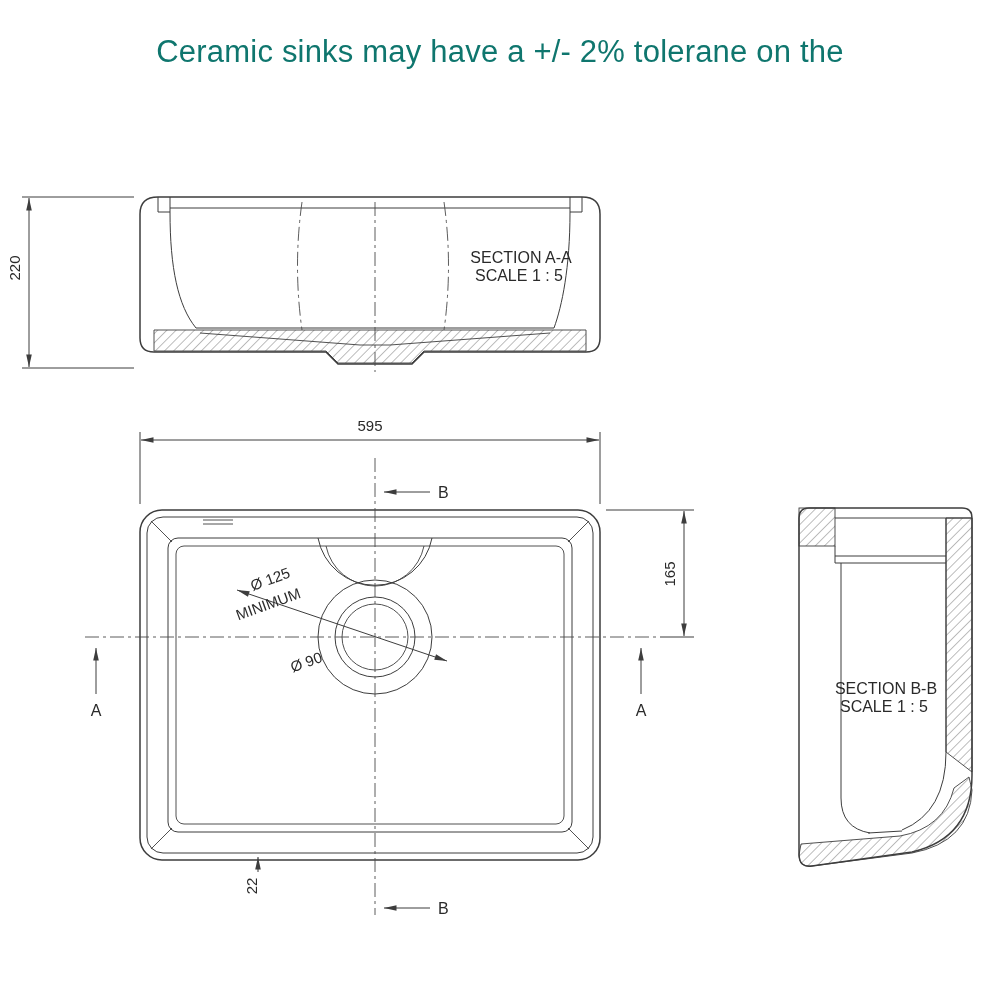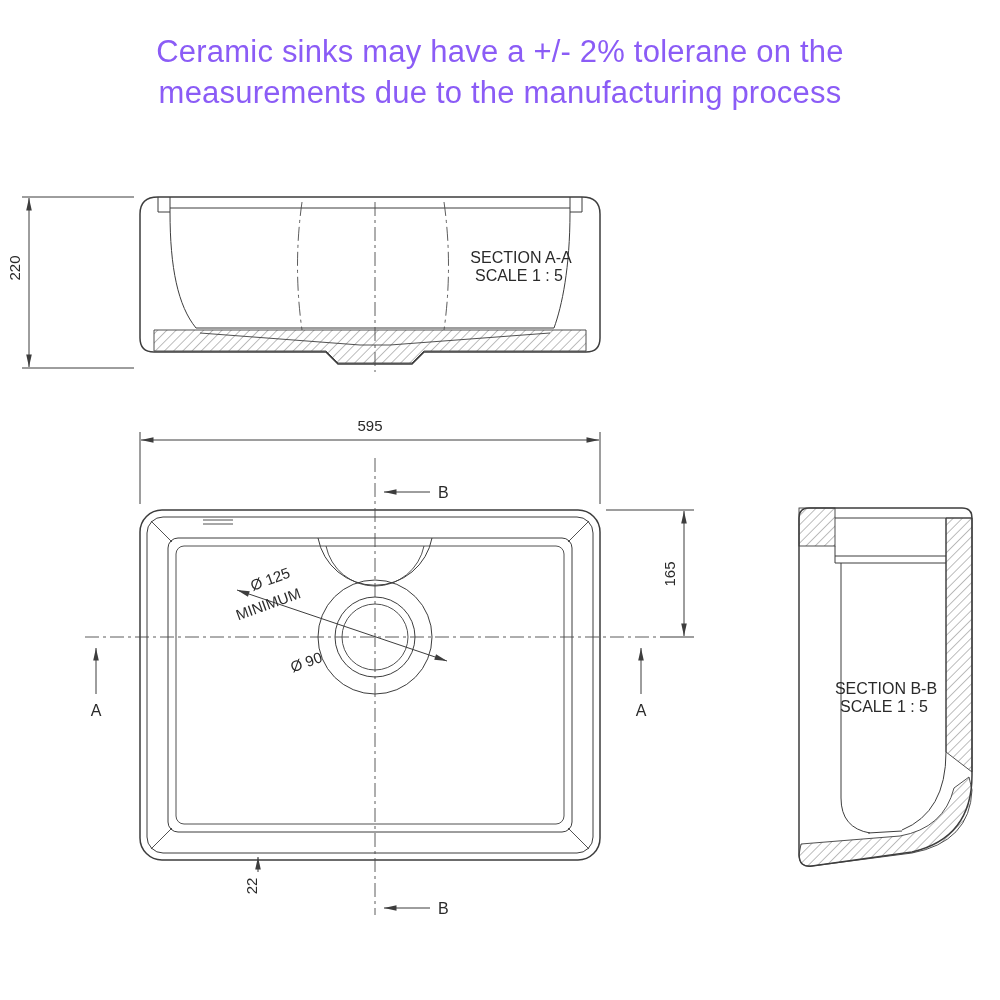--- a/index.html
+++ b/index.html
@@ -7,21 +7,21 @@
     position:relative;
     width:1000px;height:1000px;
     background:#ffffff;
     font-family:"Liberation Sans", sans-serif;
     overflow:hidden;
   }
   .title-note{
     position:absolute;
     top:32px;left:0;right:0;
     text-align:center;
-    color:#8b5cf6;
+    color:#0f766e;
     font-size:31px;
     line-height:1.32;
     letter-spacing:0.2px;
   }
   svg{position:absolute;top:0;left:0;}
   .dwg-line{stroke:#3d3d3d;fill:none;}
   .thick{stroke-width:1.5;}
   .thin{stroke-width:1;}
   .xthin{stroke-width:0.9;}
   .centerline{stroke:#4a4a4a;stroke-width:0.9;stroke-dasharray:14 4 3 4;fill:none;}
@@ -30,21 +30,20 @@
   .sectext{fill:#2a2a2a;font-size:16px;font-family:"Liberation Sans",sans-serif;}
   .hatched{fill:url(#hatch);stroke:#3d3d3d;stroke-width:0.9;}
 </style>
 </head>
 <body>
 
 <div class="canvas">
 
   <div class="title-note">
     <div>Ceramic sinks may have a +/- 2% tolerane on the</div>
-    <div>measurements due to the manufacturing process</div>
   </div>
 
   <svg width="1000" height="1000" viewBox="0 0 1000 1000">
     <defs>
       <pattern id="hatch" width="6.5" height="6.5" patternUnits="userSpaceOnUse" patternTransform="rotate(45)">
         <line x1="0" y1="0" x2="0" y2="6.5" stroke="#5a5a5a" stroke-width="0.8"></line>
       </pattern>
       <marker id="arr" markerWidth="14" markerHeight="8" refX="13" refY="4" orient="auto-start-reverse" markerUnits="userSpaceOnUse">
         <path d="M0.5,1.2 L13,4 L0.5,6.8 Z" fill="#3d3d3d"></path>
       </marker>

